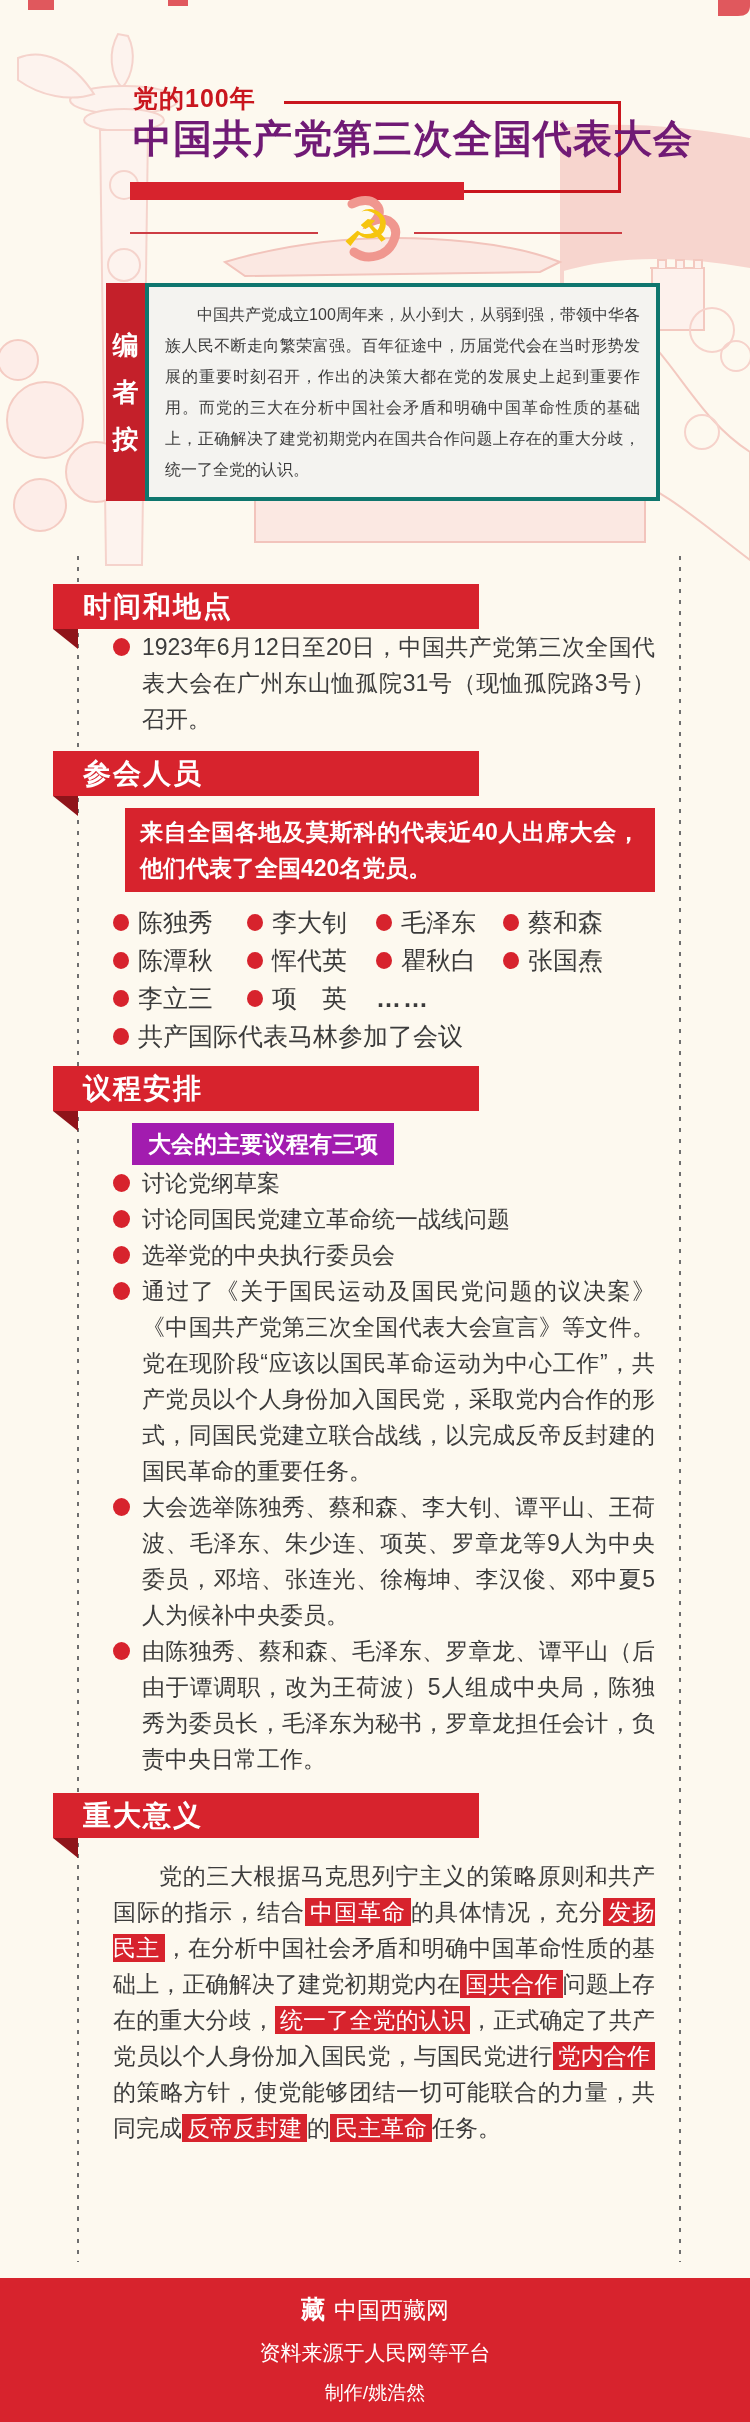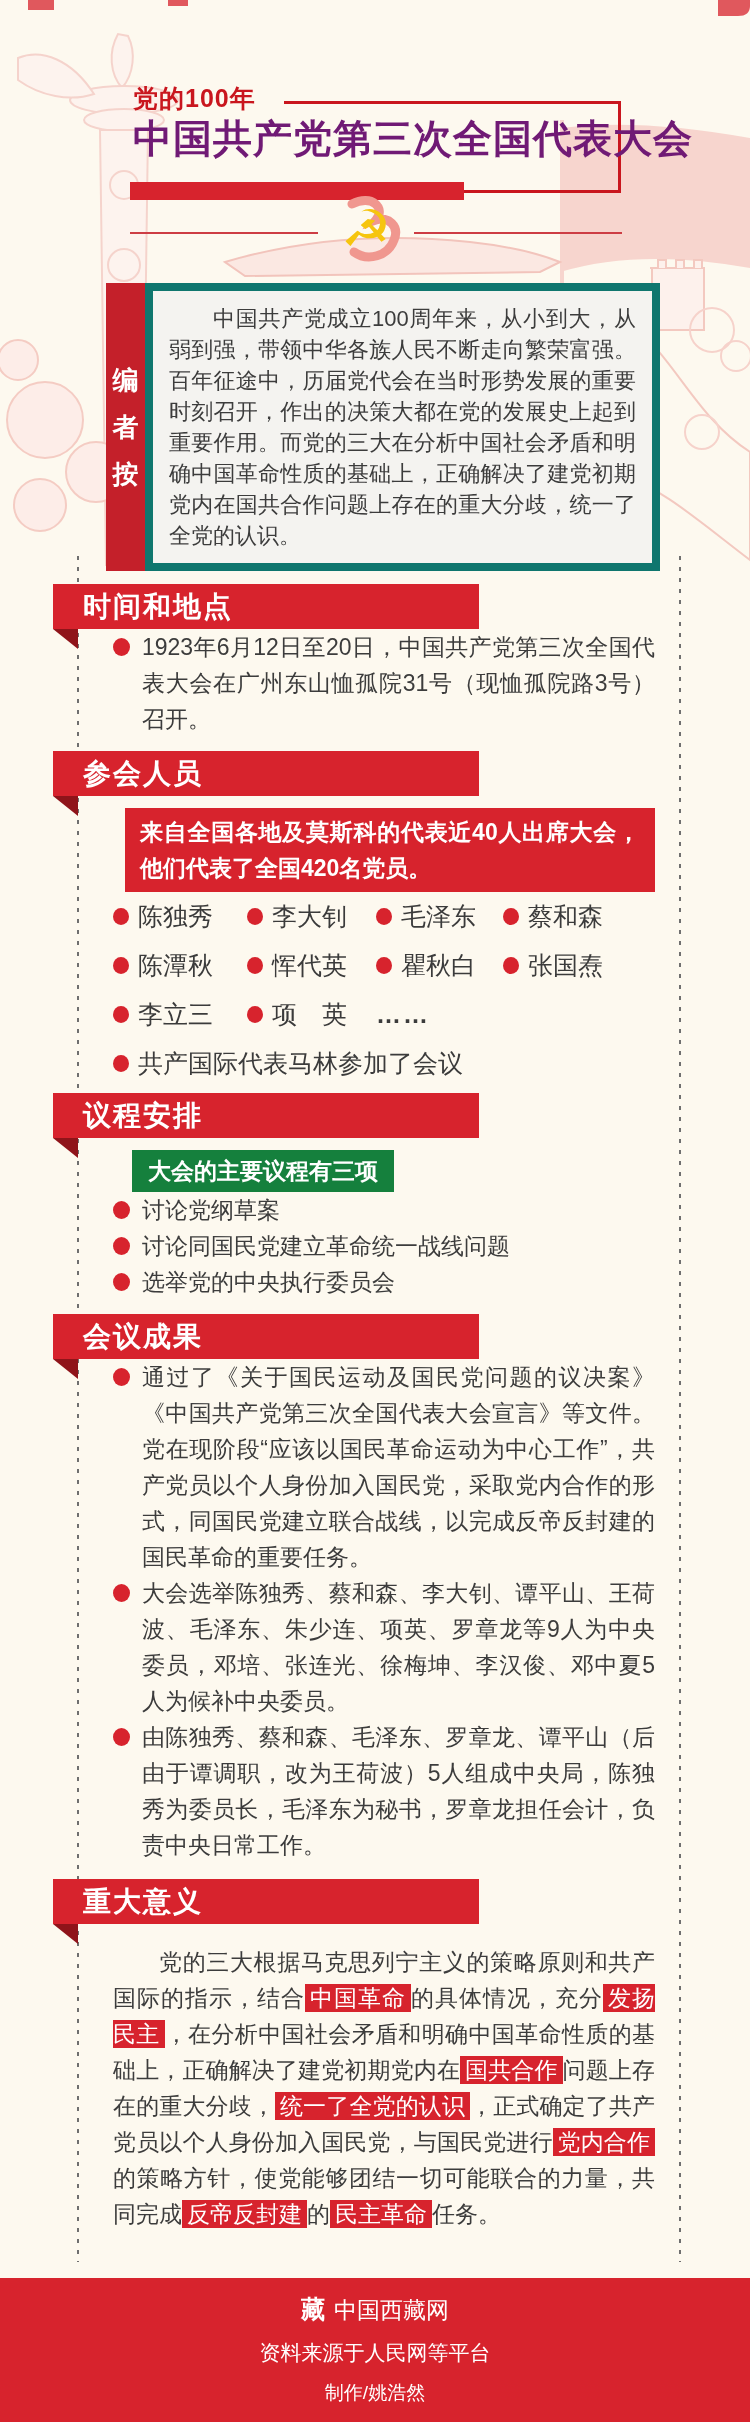--- a/index.html
+++ b/index.html
@@ -25,22 +25,22 @@
   .divi.r { left:414px; width:208px; }
   .emblem { position:absolute; left:322px; top:194px; width:90px; height:72px; }
 
   
   .editor { position:absolute; left:106px; top:283px; width:554px; display:flex; align-items:stretch; }
   .editor-tab {
     width:39px; background:#c4202a; color:#fff; font-weight:bold; font-size:26px;
     display:flex; flex-direction:column; align-items:center; justify-content:center; gap:12px;
   }
   .editor-box {
-    flex:1; background:#f4f3f0; border:8px solid #0f766e;
-    padding:12px 16px; font-size:22px; line-height:31px; color:#3c3c3c;
+    flex:1; background:#f4f3f0; border:4px solid #0f766e;
+    padding:12px 16px; font-size:16px; line-height:31px; color:#3c3c3c;
     text-align:justify;
   }
   .editor-box p { text-indent:2em; }
 
   
   .dash {
     position:absolute; top:556px; height:1706px; width:2px;
     background:repeating-linear-gradient(to bottom,#6f6f6f 0 4px,transparent 4px 11px);
   }
   .dash.left { left:77px; } .dash.right { left:679px; }
@@ -62,27 +62,27 @@
   .b-row { display:flex; margin:0 95px 0 113px; }
   .b-row + .b-row { margin-top:0; }
   .dot { flex:0 0 17px; width:17px; height:18px; border-radius:50%; background:#d7232d; margin:9px 12px 0 0; }
   .btext { font-size:23px; line-height:36px; color:#3c3c3c; text-align:justify; flex:1; }
 
   .intro-box {
     margin:12px 95px 0 125px; background:#d7232d; color:#fff; font-weight:bold;
     font-size:23px; line-height:36px; padding:6px 15px; text-align:justify;
   }
   .agenda-box {
-    display:inline-block; margin:12px 0 0 132px; background:#15803d; color:#fff;
+    display:inline-block; margin:12px 0 0 132px; background:#a21caf; color:#fff;
     font-weight:bold; font-size:23px; line-height:32px; padding:5px 16px;
   }
 
   .names {
     display:grid; grid-template-columns:134px 129px 127px 1fr;
-    row-gap:21px; margin:10px 95px 0 113px;
+    row-gap:10px; margin:16px 95px 0 113px;
   }
   .pname { display:flex; align-items:center; font-size:25px; color:#3b3b3b; line-height:28px; }
   .pname .sdot { flex:0 0 16px; width:16px; height:17px; border-radius:50%; background:#d7232d; margin-right:9px; }
   .pname.wide { grid-column:1 / -1; }
   .ellipsis { font-weight:bold; letter-spacing:2px; }
 
   .sig-para {
     margin:20px 95px 0 113px; font-size:23px; line-height:36px;
     text-indent:2em; text-align:justify; color:#3c3c3c;
   }
@@ -250,21 +250,20 @@
   </div>
   <div class="b-row">
     <span class="dot"></span>
     <div class="btext">讨论同国民党建立革命统一战线问题</div>
   </div>
   <div class="b-row">
     <span class="dot"></span>
     <div class="btext">选举党的中央执行委员会</div>
   </div>
 
-  <div class="banner mt14">会议成果</div>
   <div class="b-row mt16">
     <span class="dot"></span>
     <div class="btext">通过了《关于国民运动及国民党问题的议决案》《中国共产党第三次全国代表大会宣言》等文件。党在现阶段“应该以国民革命运动为中心工作”，共产党员以个人身份加入国民党，采取党内合作的形式，同国民党建立联合战线，以完成反帝反封建的国民革命的重要任务。</div>
   </div>
   <div class="b-row">
     <span class="dot"></span>
     <div class="btext">大会选举陈独秀、蔡和森、李大钊、谭平山、王荷波、毛泽东、朱少连、项英、罗章龙等9人为中央委员，邓培、张连光、徐梅坤、李汉俊、邓中夏5人为候补中央委员。</div>
   </div>
   <div class="b-row">
     <span class="dot"></span>

